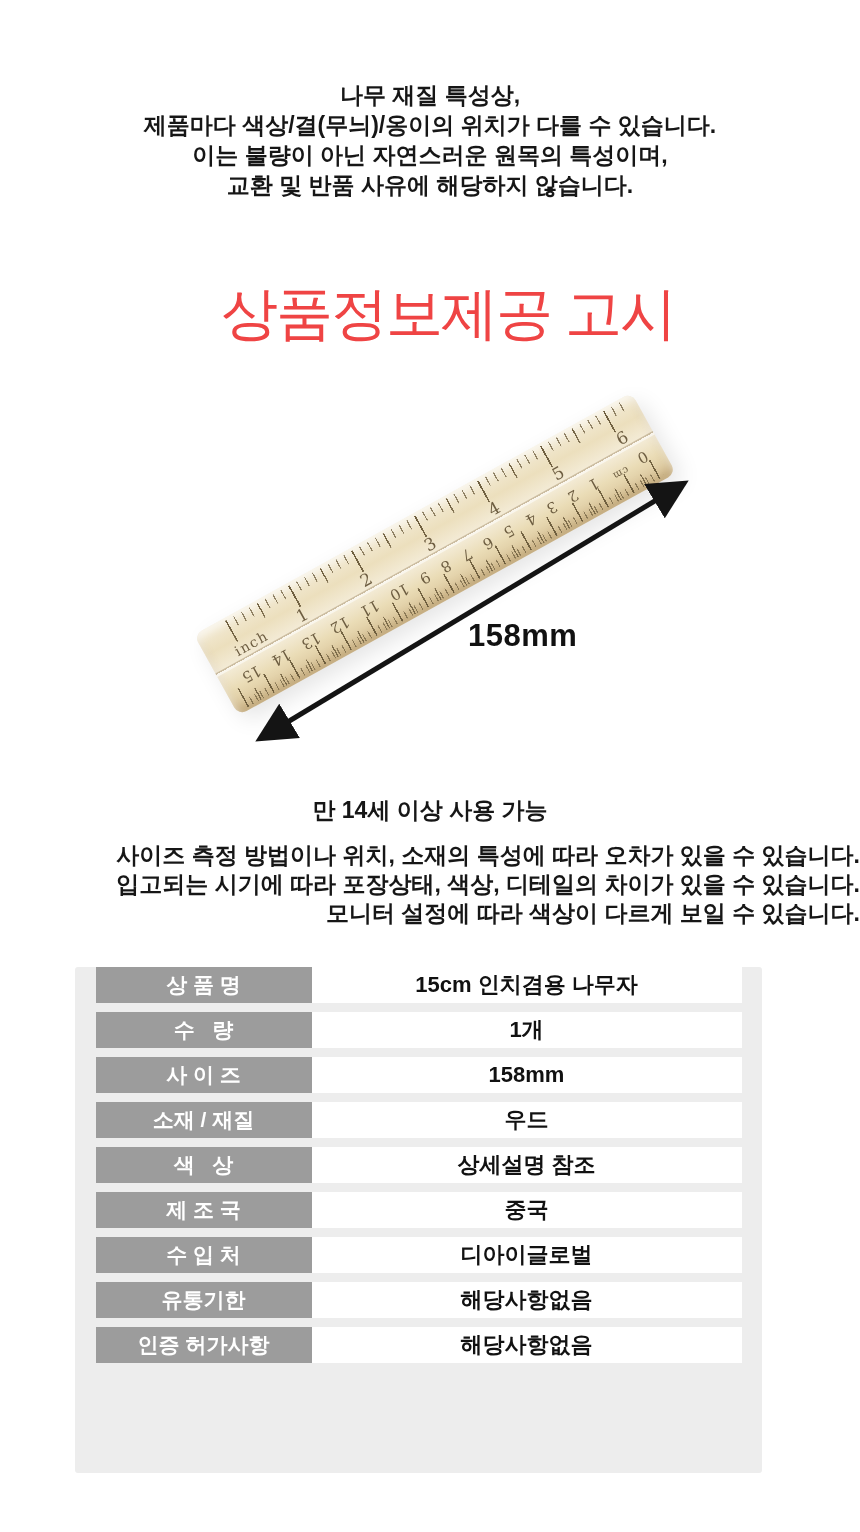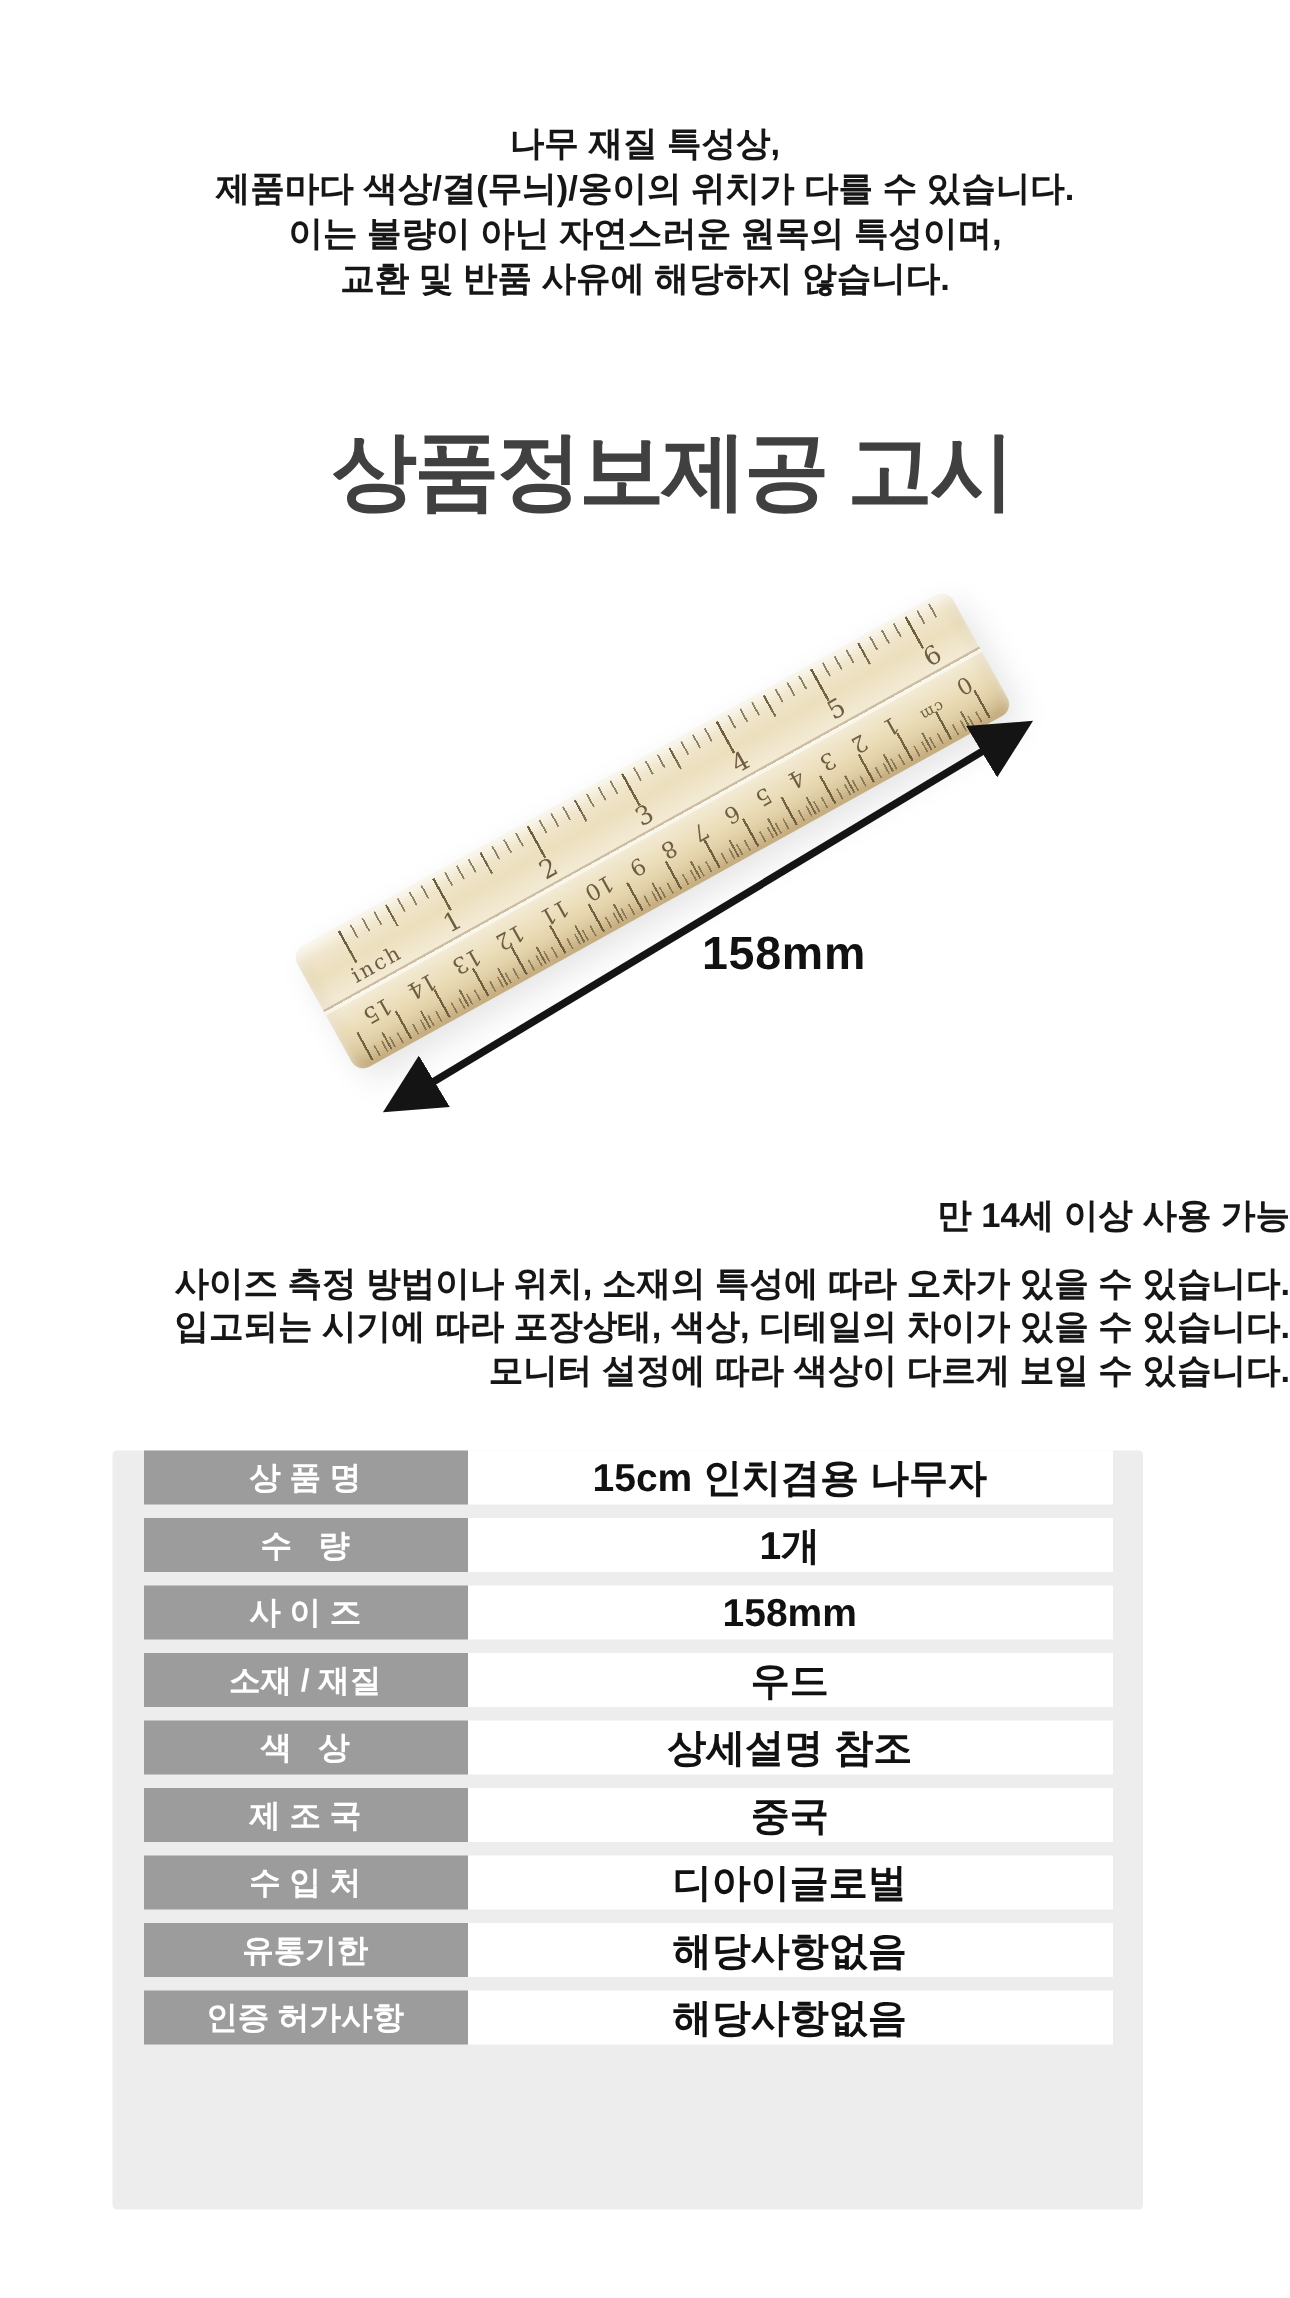--- a/index.html
+++ b/index.html
@@ -7,21 +7,21 @@
   body { font-family:"Liberation Sans","DejaVu Sans",sans-serif; color:#141414; }
   .page { position:relative; width:860px; height:1532px; margin:12px auto; background:#ffffff; overflow:hidden; }
 
   
   .intro { position:absolute; top:68px; left:0; width:100%; text-align:center;
            font-size:23px; font-weight:700; line-height:30px; color:#161616; }
   .intro span { display:block; }
 
   
   .title { position:absolute; top:264px; left:0; width:100%; text-align:center;
-           font-size:57px; font-weight:700; letter-spacing:-2px; color:#404040;padding-left:36px; }
+           font-size:57px; font-weight:400; letter-spacing:-2px; color:#ef4444;padding-left:36px; }
 
   
   .scene { position:absolute; top:378px; left:0; width:860px; height:382px; }
 
   .ruler { position:absolute; left:185px; top:118px; width:500px; height:92px;
            transform:rotate(-29deg);
            border-radius:9px;
            background:linear-gradient(180deg,#f3ebd6 0%,#ecdfbd 26%,#f4ecd8 50%,#eadcb6 72%,#dcc89e 92%,#d2bc90 100%);
            box-shadow: inset 0 5px 8px rgba(255,255,255,.65),
                        inset 0 -7px 10px rgba(150,120,70,.28),
@@ -51,36 +51,36 @@
     justify-content:space-between; align-items:flex-end;
     font-family:"DejaVu Serif",serif; font-size:15px; color:#6d5d41; }
   .cm-numbers span { display:inline-block; transform:rotate(180deg); }
   .cm-word { font-size:10px; letter-spacing:1px; }
 
   .arrow-svg { position:absolute; left:0; top:0; width:860px; height:382px; }
   .dim-label { position:absolute; left:468px; top:228px; font-size:31px; font-weight:700;
     letter-spacing:.5px; color:#111; }
 
   
-  .age { position:absolute; top:783px; left:0; width:100%; text-align:right;
+  .age { position:absolute; top:783px; left:0; width:100%; text-align:center;
          font-size:23px; font-weight:700; color:#161616; }
   .disclaimer { position:absolute; top:829px; left:0; width:100%; text-align:right;
                 font-size:23px; font-weight:700; line-height:29px; color:#161616; }
   .disclaimer span { display:block; }
 
   
   .panel { position:absolute; left:75px; top:955px; width:687px; height:506px;
            background:#ededed; border-radius:3px; }
   .spec-table { width:646px; margin:0 auto; display:flex; flex-direction:column; gap:9px; }
   .spec-row { display:flex; height:36px; }
   .spec-label { width:216px; background:#9c9c9c; color:#ffffff; display:flex;
     align-items:center; justify-content:center; font-size:21px; font-weight:600;
     white-space:pre; }
   .spec-value { flex:1; background:#ffffff; color:#111111; display:flex;
-    align-items:center; justify-content:center; font-size:26px; font-weight:600;
+    align-items:center; justify-content:center; font-size:22px; font-weight:600;
     white-space:pre; }
 </style>
 </head>
 <body>
 
 <div class="page">
 
   <div class="intro">
     <span>나무 재질 특성상,</span>
     <span>제품마다 색상/결(무늬)/옹이의 위치가 다를 수 있습니다.</span>

